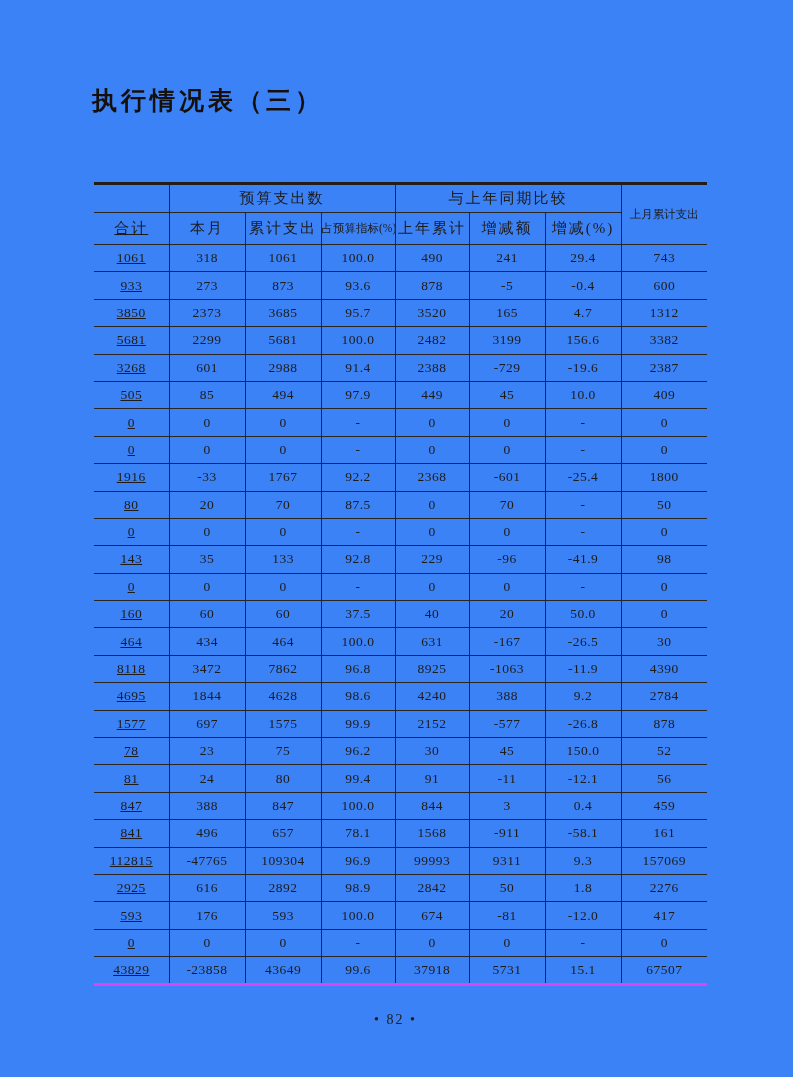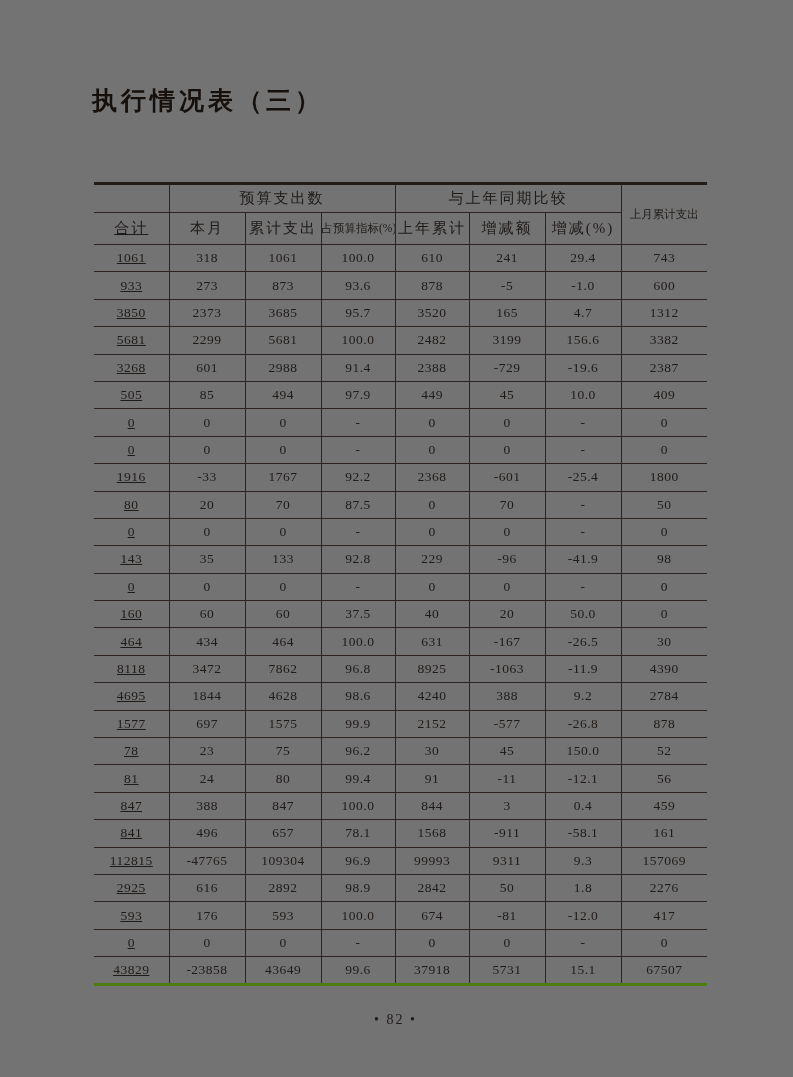--- a/index.html
+++ b/index.html
@@ -5,21 +5,21 @@
   * { box-sizing: border-box; margin: 0; padding: 0; }
   html, body { background: #ffffff; }
   body {
     width: 793px; height: 1077px;
     font-family: "Liberation Serif", "DejaVu Serif", serif;
     color: #1f1b19;
   }
   .page {
     position: relative;
     width: 793px; height: 1077px;
-    background: #737373;
+    background: #3b82f6;
     overflow: hidden;
   }
   .doc-title {
     position: absolute;
     left: 92px; top: 84px;
     font-size: 25px;
     font-weight: bold;
     letter-spacing: 4px;
     color: #16100d;
   }
@@ -31,21 +31,21 @@
     font-size: 14.5px;
     letter-spacing: 1px;
   }
   table.report {
     position: absolute;
     left: 94px; top: 182px;
     width: 613px;
     border-collapse: collapse;
     table-layout: fixed;
     border-top: 3px solid #231d1a;
-    border-bottom: 3px solid #4d7c0f;
+    border-bottom: 3px solid #d946ef;
   }
   table.report th, table.report td {
     border: 1px solid #2b2421;
     text-align: center;
     vertical-align: middle;
     font-weight: normal;
     overflow: hidden;
     white-space: nowrap;
   }
   
@@ -105,33 +105,33 @@
         <th>增减额</th>
         <th>增减(%)</th>
       </tr>
     </thead>
     <tbody>
         <tr>
     <td>1061</td>
     <td>318</td>
     <td>1061</td>
     <td>100.0</td>
-    <td>610</td>
+    <td>490</td>
     <td>241</td>
     <td>29.4</td>
     <td>743</td>
   </tr>
         <tr>
     <td>933</td>
     <td>273</td>
     <td>873</td>
     <td>93.6</td>
     <td>878</td>
     <td>-5</td>
-    <td>-1.0</td>
+    <td>-0.4</td>
     <td>600</td>
   </tr>
         <tr>
     <td>3850</td>
     <td>2373</td>
     <td>3685</td>
     <td>95.7</td>
     <td>3520</td>
     <td>165</td>
     <td>4.7</td>

